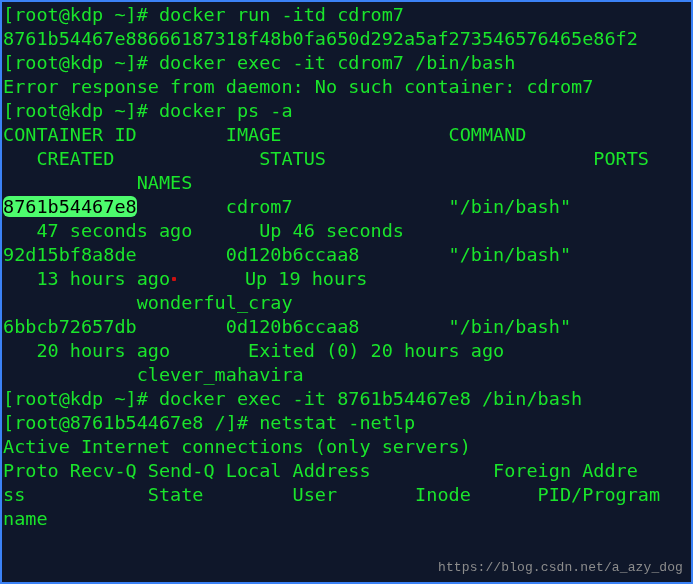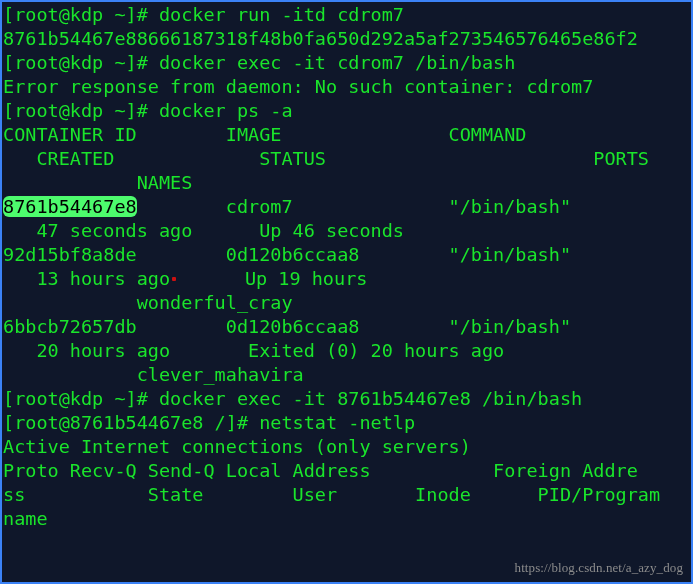--- a/index.html
+++ b/index.html
@@ -51,21 +51,21 @@
     background: #cc1111;
     vertical-align: 4px;
     margin: 0 2px;
     border-radius: 1px;
   }
   #watermark {
     position: absolute;
     right: 8px;
     bottom: 6px;
     color: #8c8c8c;
-    font-family: Liberation Serif, serif;
+    font-family: Liberation Mono, monospace;
     font-size: 13px;
     line-height: 16px;
     white-space: pre;
     letter-spacing: 0.1px;
   }
 </style>
 </head>
 <body>
 
 <div id="terminal">

